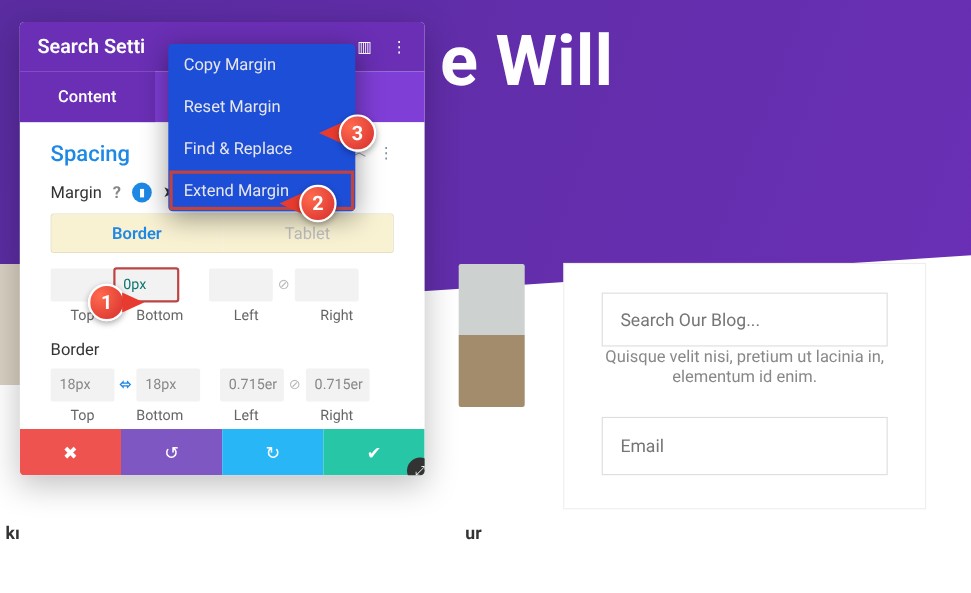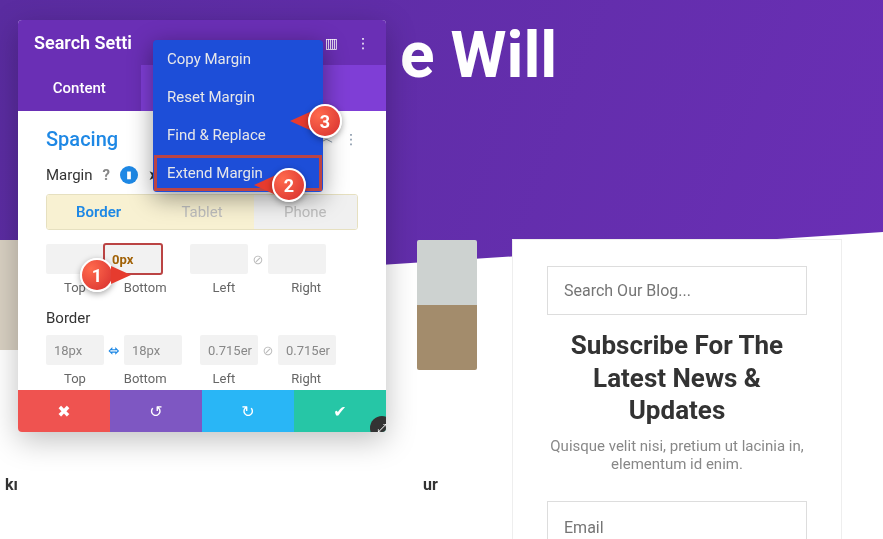--- a/index.html
+++ b/index.html
@@ -40,21 +40,21 @@
   .devices { display: flex; border: 1px solid #e6e0c0; border-radius: 3px; overflow: hidden; margin-bottom: 14px; }
   .devices .dev { flex: 1; text-align: center; padding: 8px 0; font-size: 15px; color: #bdbdbd; background: #f8f1d2; cursor: pointer; }
   .devices .dev.active { color: #1e88e5; font-weight: 600; }
   .devices .dev.disabled { background: #f0f0f0; }
 
   .grid4 { display: flex; gap: 4px; }
   .pair { display: flex; flex-direction: column; align-items: center; }
   .grp { display: flex; align-items: center; }
   .link { width: 20px; color: #bbb; font-size: 13px; text-align: center; }
   .val { width: 58px; height: 30px; background: #f2f2f2; border-radius: 2px; display: flex; align-items: center; padding: 0 8px; font-size: 13px; color: #888; }
-  .val.highlight { outline: 2px solid #b44; outline-offset: -1px; color: #a16207; font-weight: 700; }
+  .val.highlight { outline: 2px solid #b44; outline-offset: -1px; color: #0f766e; font-weight: 400; }
   .lbl2 { font-size: 13px; color: #666; margin-top: 6px; }
 
   .padding-title { font-size: 15px; color: #333; margin: 14px 0 8px; }
 
   .border-row { display: flex; justify-content: space-between; align-items: center; padding: 18px 28px 22px; }
   .border-row h4 { color: #888; font-size: 20px; font-weight: 400; }
 
   .action-bar { display: flex; height: 42px; border-radius: 0 0 4px 4px; overflow: hidden; }
   .action-bar .ab { flex: 1; display: flex; align-items: center; justify-content: center; color: #fff; font-size: 16px; cursor: pointer; }
   .ab-red { background: #ef5350; }
@@ -81,21 +81,20 @@
   <div class="bg-purple"></div>
   <div class="bg-title">e Will</div>
   <div class="thumb1"></div>
   <div class="thumb2"></div>
   <div class="thumb-txt">kı</div>
   <div class="thumb-txt2">ur</div>
 </div>
 
 <div class="subscribe-card">
   <input class="search-input" placeholder="Search Our Blog..." style="">
-  <h2>Subscribe For The Latest News &amp; Updates</h2>
   <p>Quisque velit nisi, pretium ut lacinia in, elementum id enim.</p>
   <input class="email-input" placeholder="Email" style="">
 </div>
 
 <div class="panel">
   <div class="panel-head">
     <h3>Search Setti</h3>
     <div class="hicons">
       <span>▥</span>
       <span>⋮</span>
@@ -121,21 +120,20 @@
       <span class="q">?</span>
       <span class="badge-phone">▮</span>
       <span class="ptr">➤</span>
       <span class="undo">↺</span>
       <span class="more">⋮</span>
     </div>
 
     <div class="devices">
       <div class="dev active">Border</div>
       <div class="dev">Tablet</div>
-      <div class="dev disabled">Phone</div>
     </div>
 
     <div class="grid4">
       <div class="pair">
         <div class="grp">
           <div class="val"></div>
           <div class="val highlight">0px</div>
         </div>
       </div>
       <span class="link"></span>

